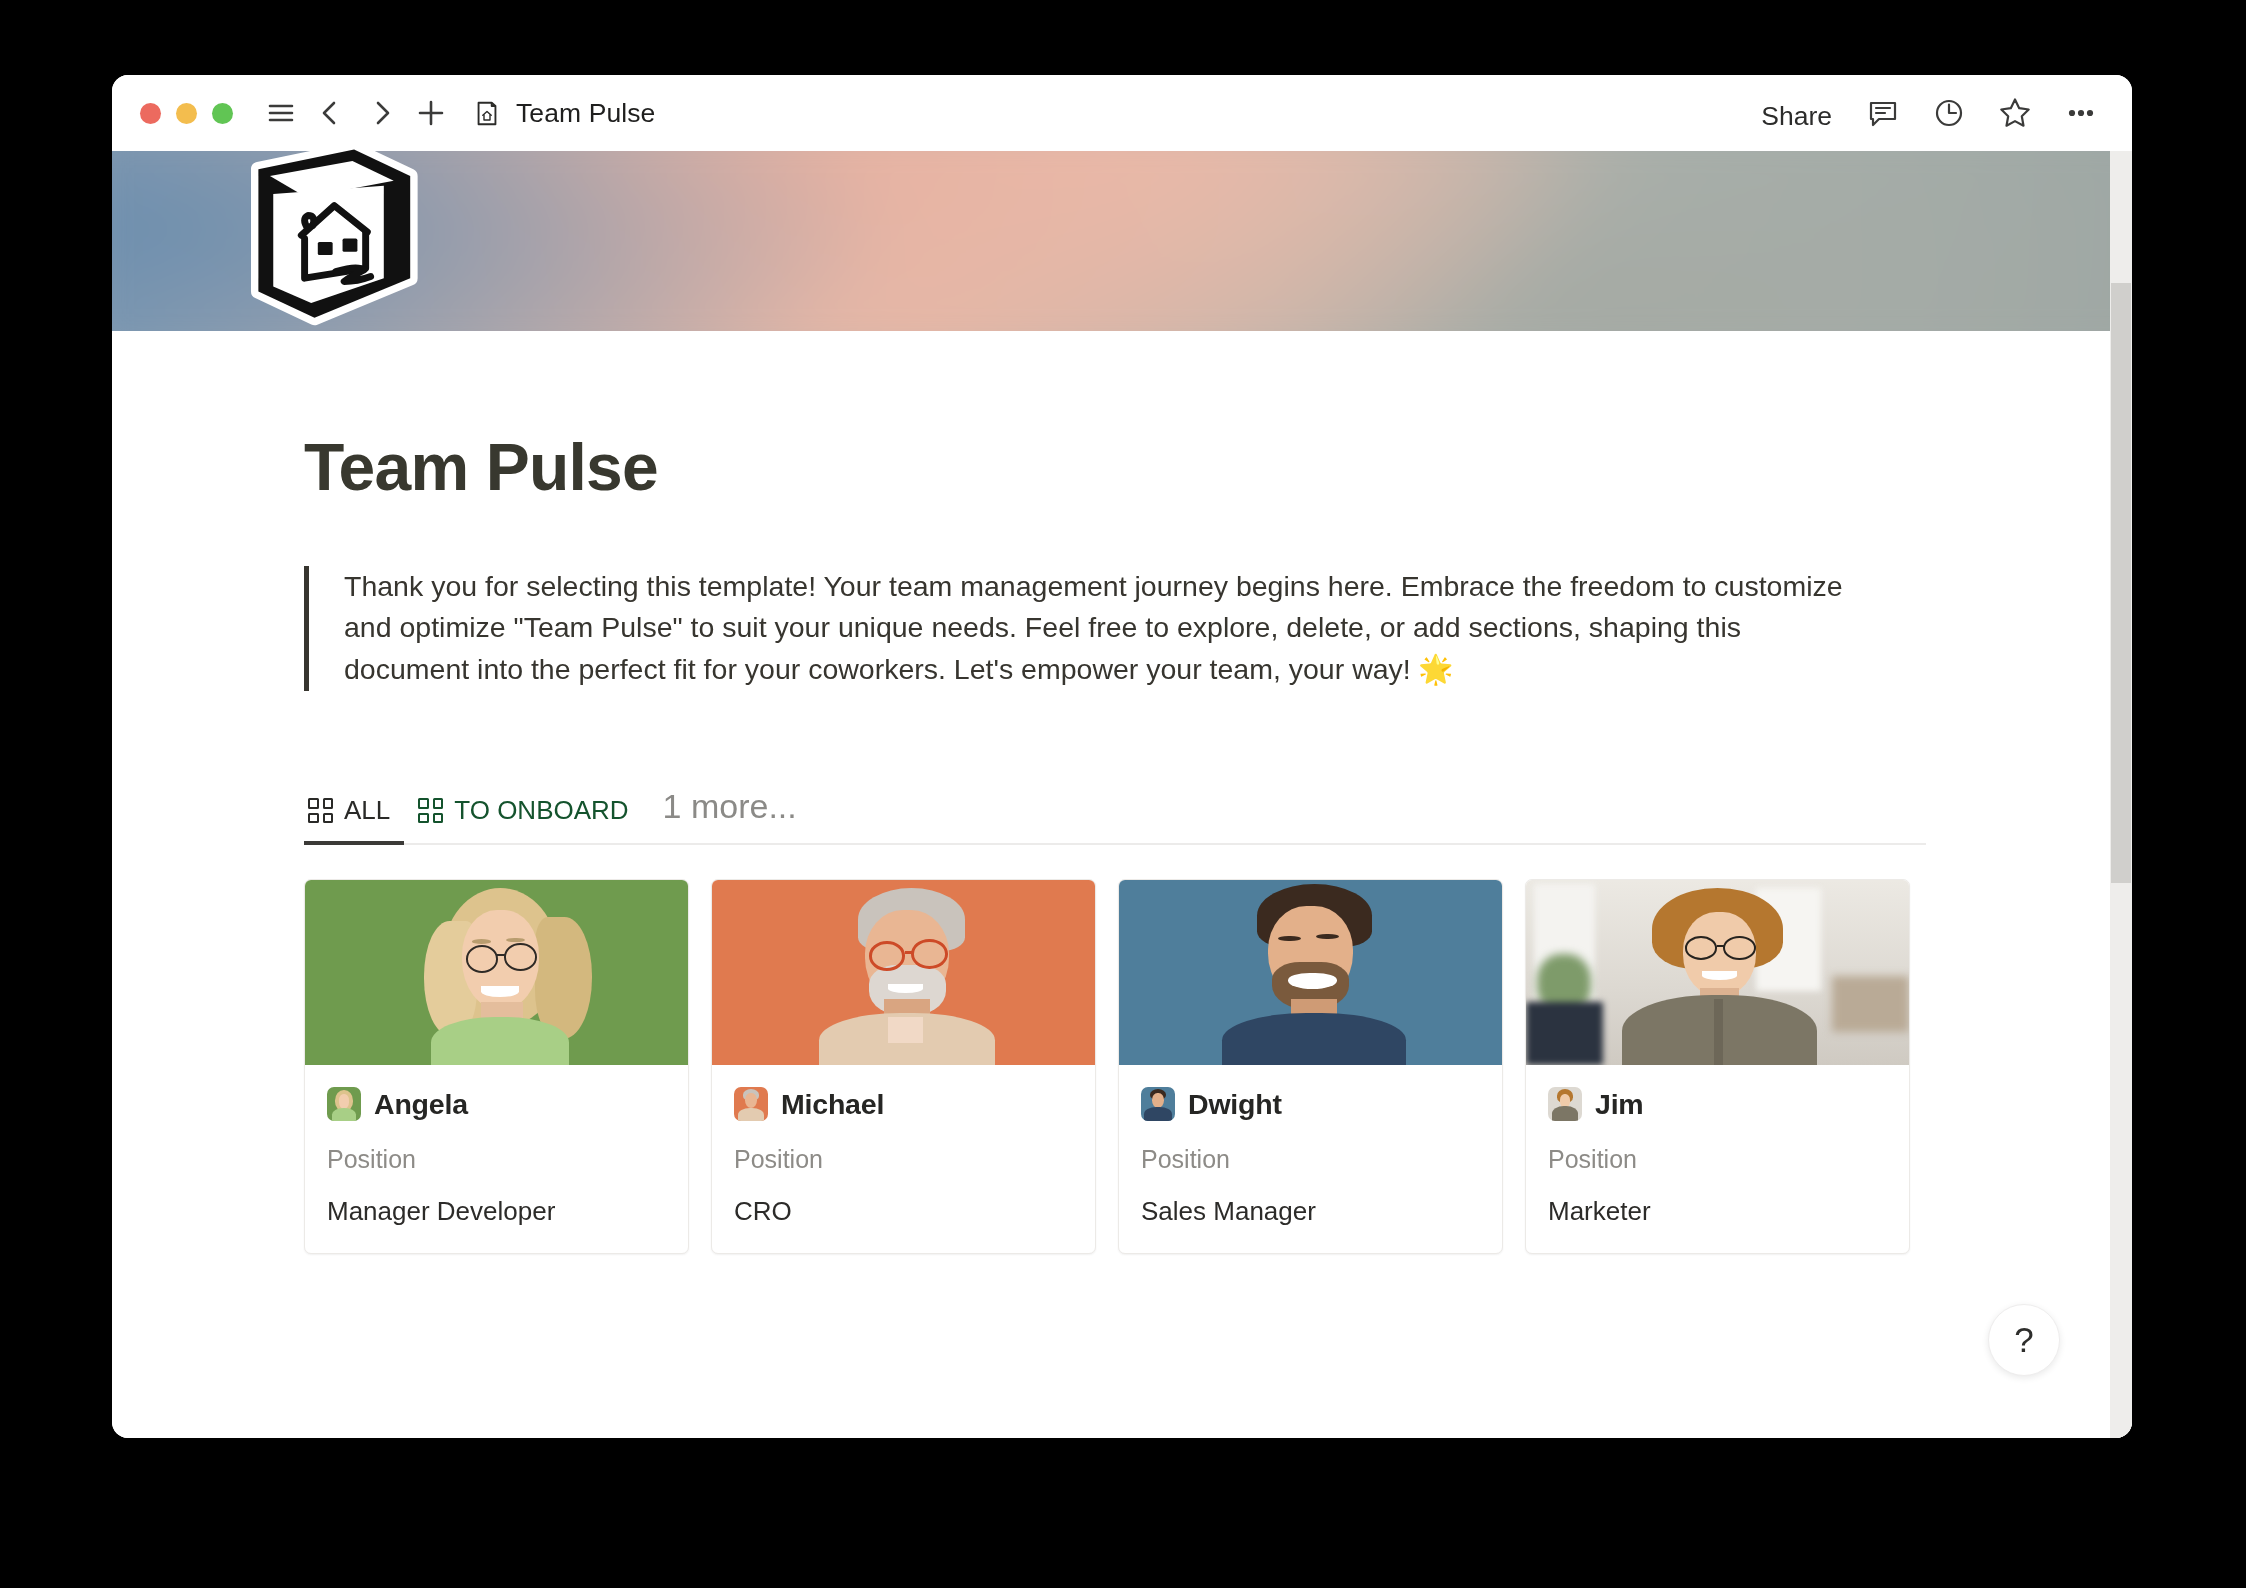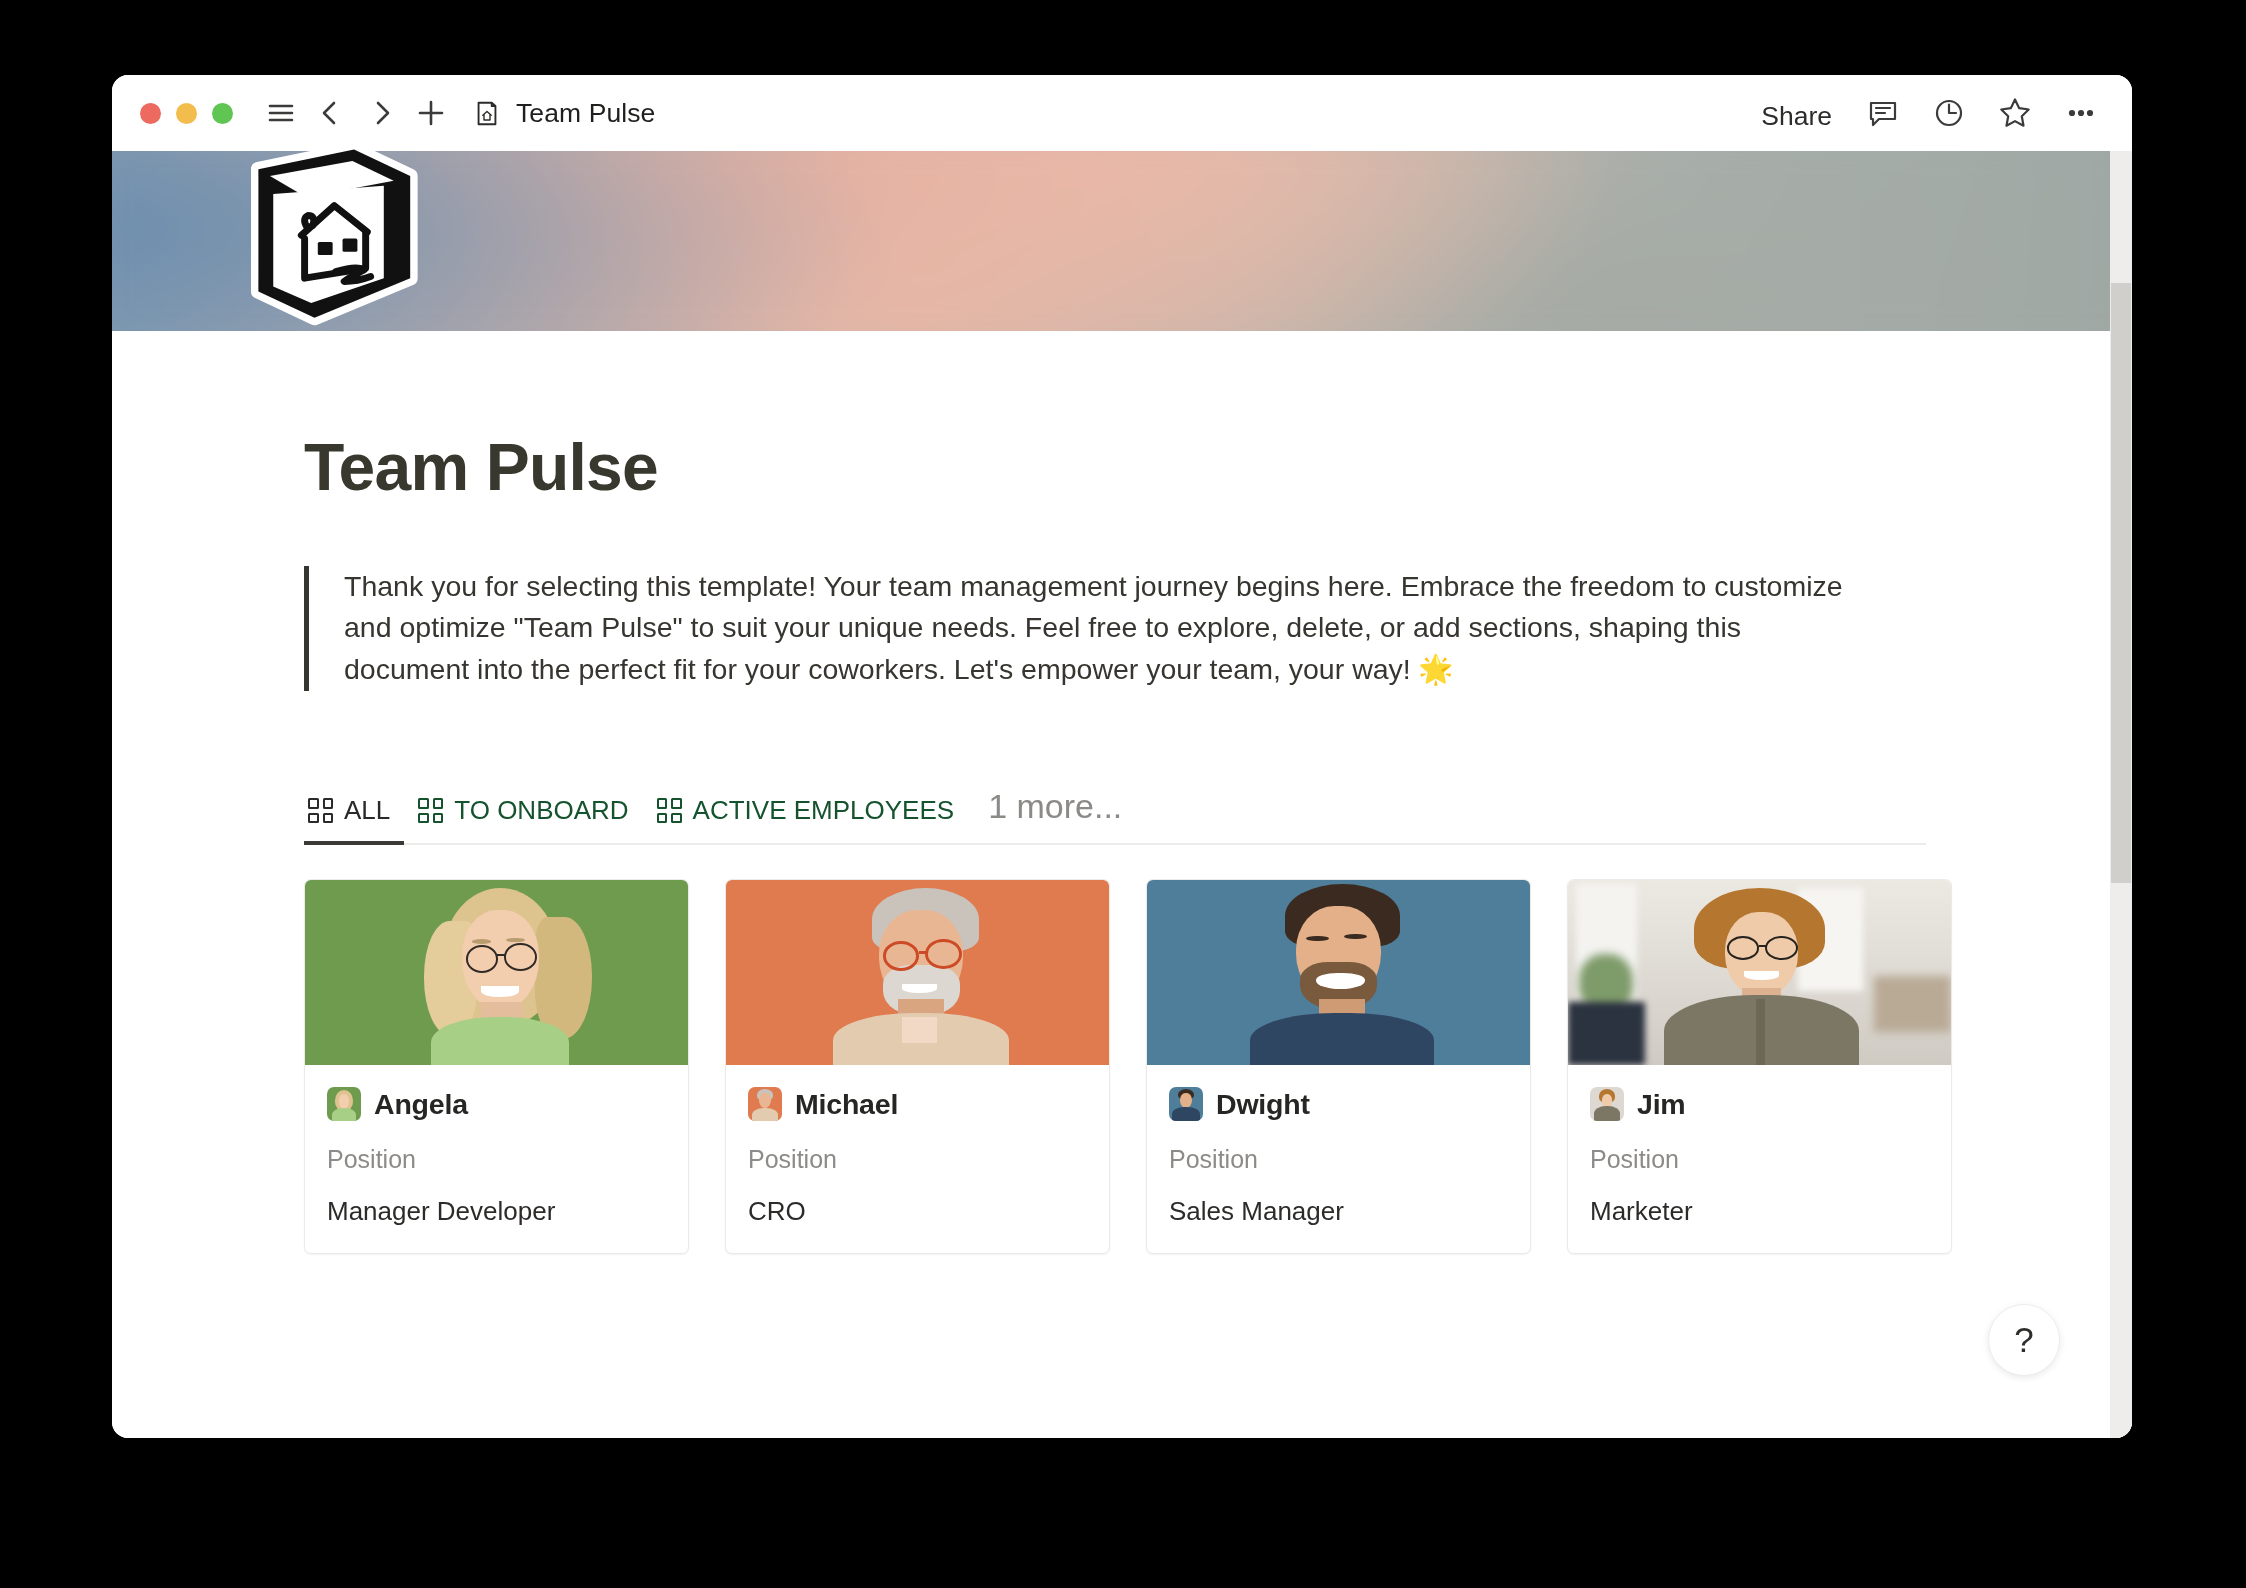--- a/index.html
+++ b/index.html
@@ -203,21 +203,21 @@
     font-size: 34px;
     color: #8b8a87;
     padding: 6px 14px 17px 20px;
     white-space: nowrap;
   }
 
   
   #gallery {
     margin: 34px 0 0 192px;
     display: flex;
-    gap: 36px;
+    gap: 22px;
   }
   .card {
     width: 385px;
     flex: none;
     background: #ffffff;
     border: 1px solid #eceae7;
     border-radius: 7px;
     box-shadow: 0 1px 2px rgba(15,15,15,.06);
     overflow: hidden;
   }
@@ -442,29 +442,20 @@
         <div class="view-tab">
           <span class="grid-icon">
               <i></i>
               <i></i>
               <i></i>
               <i></i>
             </span>
           <span>TO ONBOARD</span>
         </div>
 
-        <div class="view-tab">
-          <span class="grid-icon">
-              <i></i>
-              <i></i>
-              <i></i>
-              <i></i>
-            </span>
-          <span>ACTIVE EMPLOYEES</span>
-        </div>
 
         <div id="tab-more">1 more...</div>
       </div>
 
       <div id="gallery">
 
         <div class="card">
           <div class="card-photo">
             <div class="pf">
               <div class="bg" style="background:#6f9b4e"></div>

